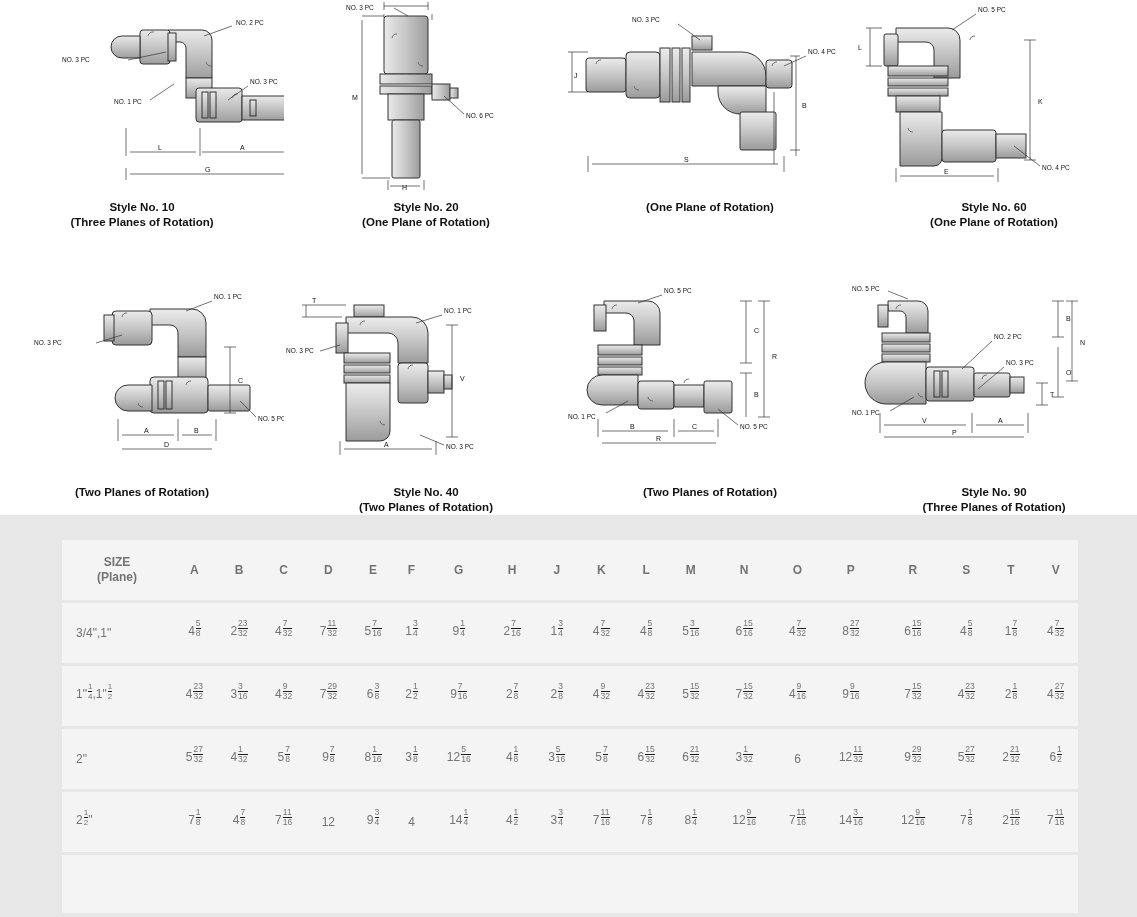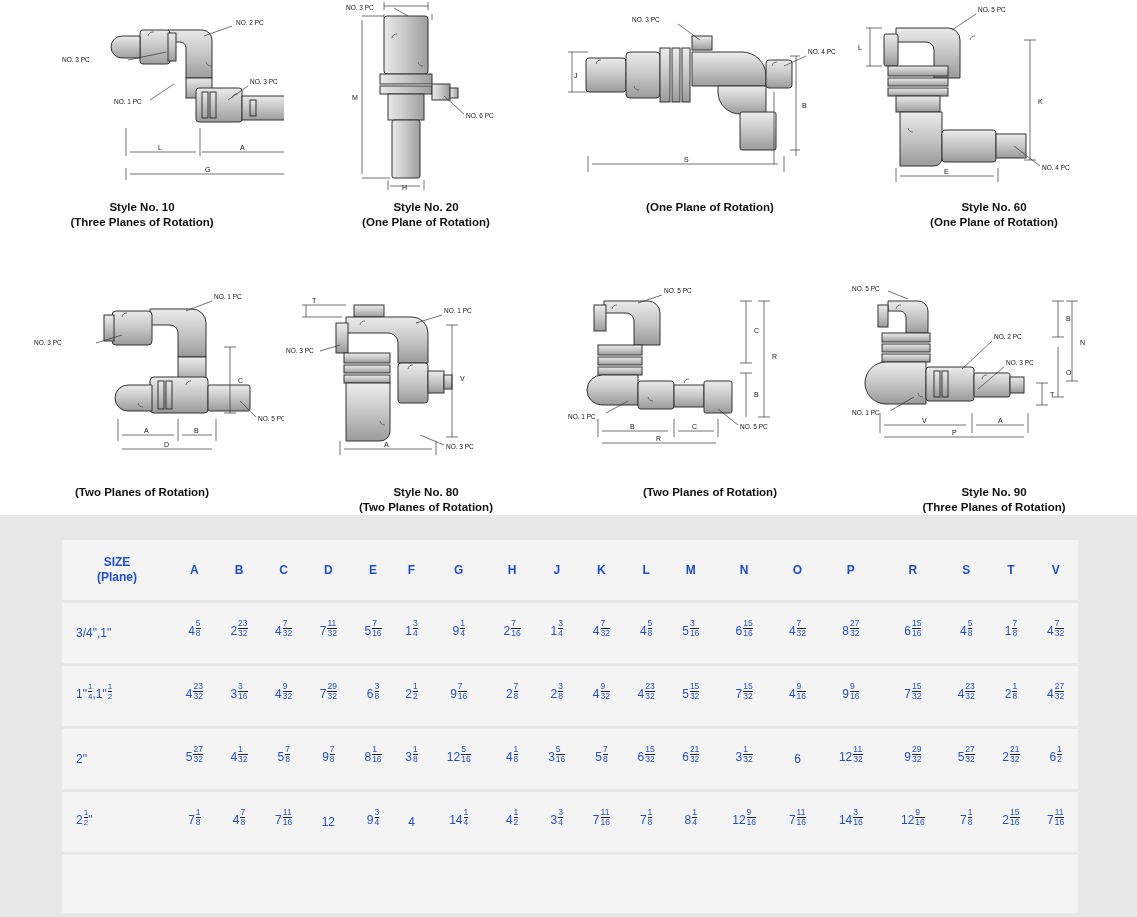--- a/index.html
+++ b/index.html
@@ -62,21 +62,21 @@
   }
   table.dims {
     position: absolute;
     left: 62px;
     top: 25px;
     width: 1016px;
     border-collapse: separate;
     border-spacing: 0;
     background: #f4f4f4;
     font-size: 12px;
-    color: #1d4ed8;
+    color: #737373;
   }
   table.dims th, table.dims td {
     background: #f4f4f4;
     border-bottom: 3px solid #e7e7e7;
     padding: 0;
     height: 60px;
     text-align: center;
     vertical-align: middle;
     font-weight: normal;
   }
@@ -440,21 +440,21 @@
               <path d="M60 164 h88"></path>
             </g>
             <g font-size="7" font-family="Liberation Sans, sans-serif" fill="#111">
               <text x="28" y="18">T</text>
               <text x="176" y="96">V</text>
               <text x="100" y="162">A</text>
             </g>
           </svg>
         </div>
         <div class="fig-caption">
-          <div>Style No. 80</div>
+          <div>Style No. 40</div>
           <div class="sub">(Two Planes of Rotation)</div>
         </div>
       </div>
 
       <div class="fig-cell">
         <div class="fig-art">
           <svg class="svgwrap" viewBox="0 0 284 200" xmlns="http://www.w3.org/2000/svg">
             <defs>
               <linearGradient id="g70a" x1="0" y1="0" x2="0" y2="1">
                 <stop offset="0%" stop-color="#ebebeb"></stop>

